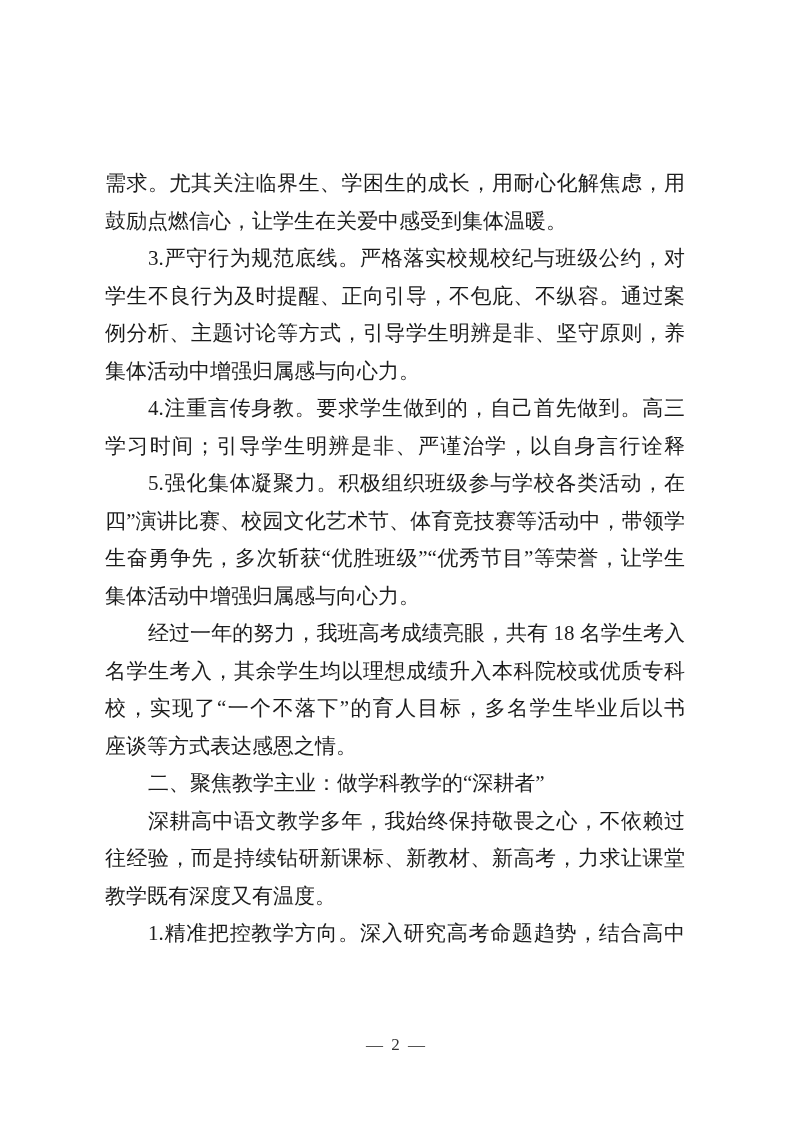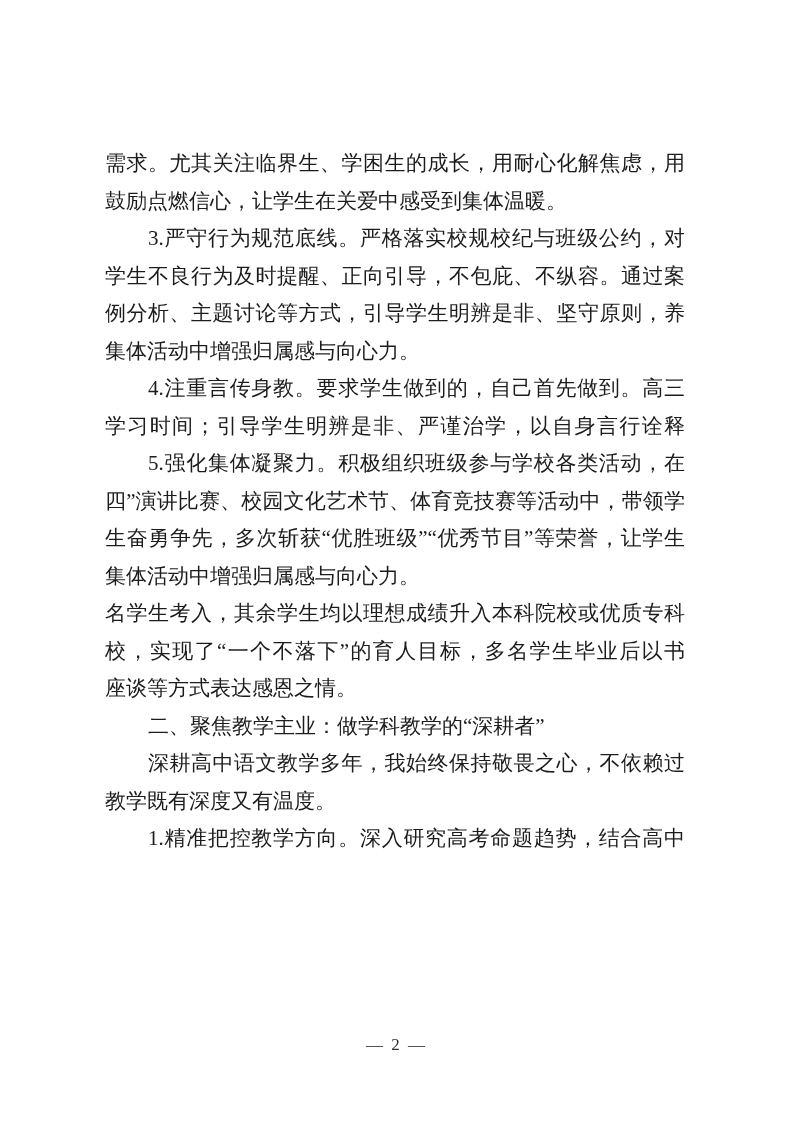--- a/index.html
+++ b/index.html
@@ -12,21 +12,21 @@
     width: 793px;
     height: 1122px;
     background: #ffffff;
     overflow: hidden;
     font-family: "Liberation Serif", "DejaVu Serif", serif;
     color: #1c1c1c;
   }
   .text-block {
     position: absolute;
     left: 105px;
-    top: 145px;
+    top: 165px;
     width: 580px;
   }
   .line {
     height: 37.5px;
     line-height: 37.5px;
     font-size: 21px;
     overflow: hidden;
   }
   
   .fill {
@@ -68,24 +68,26 @@
     <div class="line fill indent">3.严守行为规范底线。严格落实校规校纪与班级公约，对</div>
     <div class="line fill">学生不良行为及时提醒、正向引导，不包庇、不纵容。通过案</div>
     <div class="line fill">例分析、主题讨论等方式，引导学生明辨是非、坚守原则，养</div>
     <div class="line end">集体活动中增强归属感与向心力。</div>
     <div class="line fill indent">4.注重言传身教。要求学生做到的，自己首先做到。高三</div>
     <div class="line fill">学习时间；引导学生明辨是非、严谨治学，以自身言行诠释</div>
     <div class="line fill indent">5.强化集体凝聚力。积极组织班级参与学校各类活动，在“五</div>
     <div class="line fill">四”演讲比赛、校园文化艺术节、体育竞技赛等活动中，带领学</div>
     <div class="line fill">生奋勇争先，多次斩获“优胜班级”“优秀节目”等荣誉，让学生在</div>
     <div class="line end">集体活动中增强归属感与向心力。</div>
+    <div class="line fill indent">经过一年的努力，我班高考成绩亮眼，共有 18 名学生考入</div>
     <div class="line fill">名学生考入，其余学生均以理想成绩升入本科院校或优质专科院</div>
     <div class="line fill">校，实现了“一个不落下”的育人目标，多名学生毕业后以书信、</div>
     <div class="line end">座谈等方式表达感恩之情。</div>
     <div class="line end indent bold">二、聚焦教学主业：做学科教学的“深耕者”</div>
     <div class="line fill indent">深耕高中语文教学多年，我始终保持敬畏之心，不依赖过</div>
+    <div class="line fill">往经验，而是持续钻研新课标、新教材、新高考，力求让课堂</div>
     <div class="line end">教学既有深度又有温度。</div>
     <div class="line fill indent">1.精准把控教学方向。深入研究高考命题趋势，结合高中</div>
   </div>
 
   <div class="page-number">— 2 —</div>
 
 </div>
 
 </body></html>

